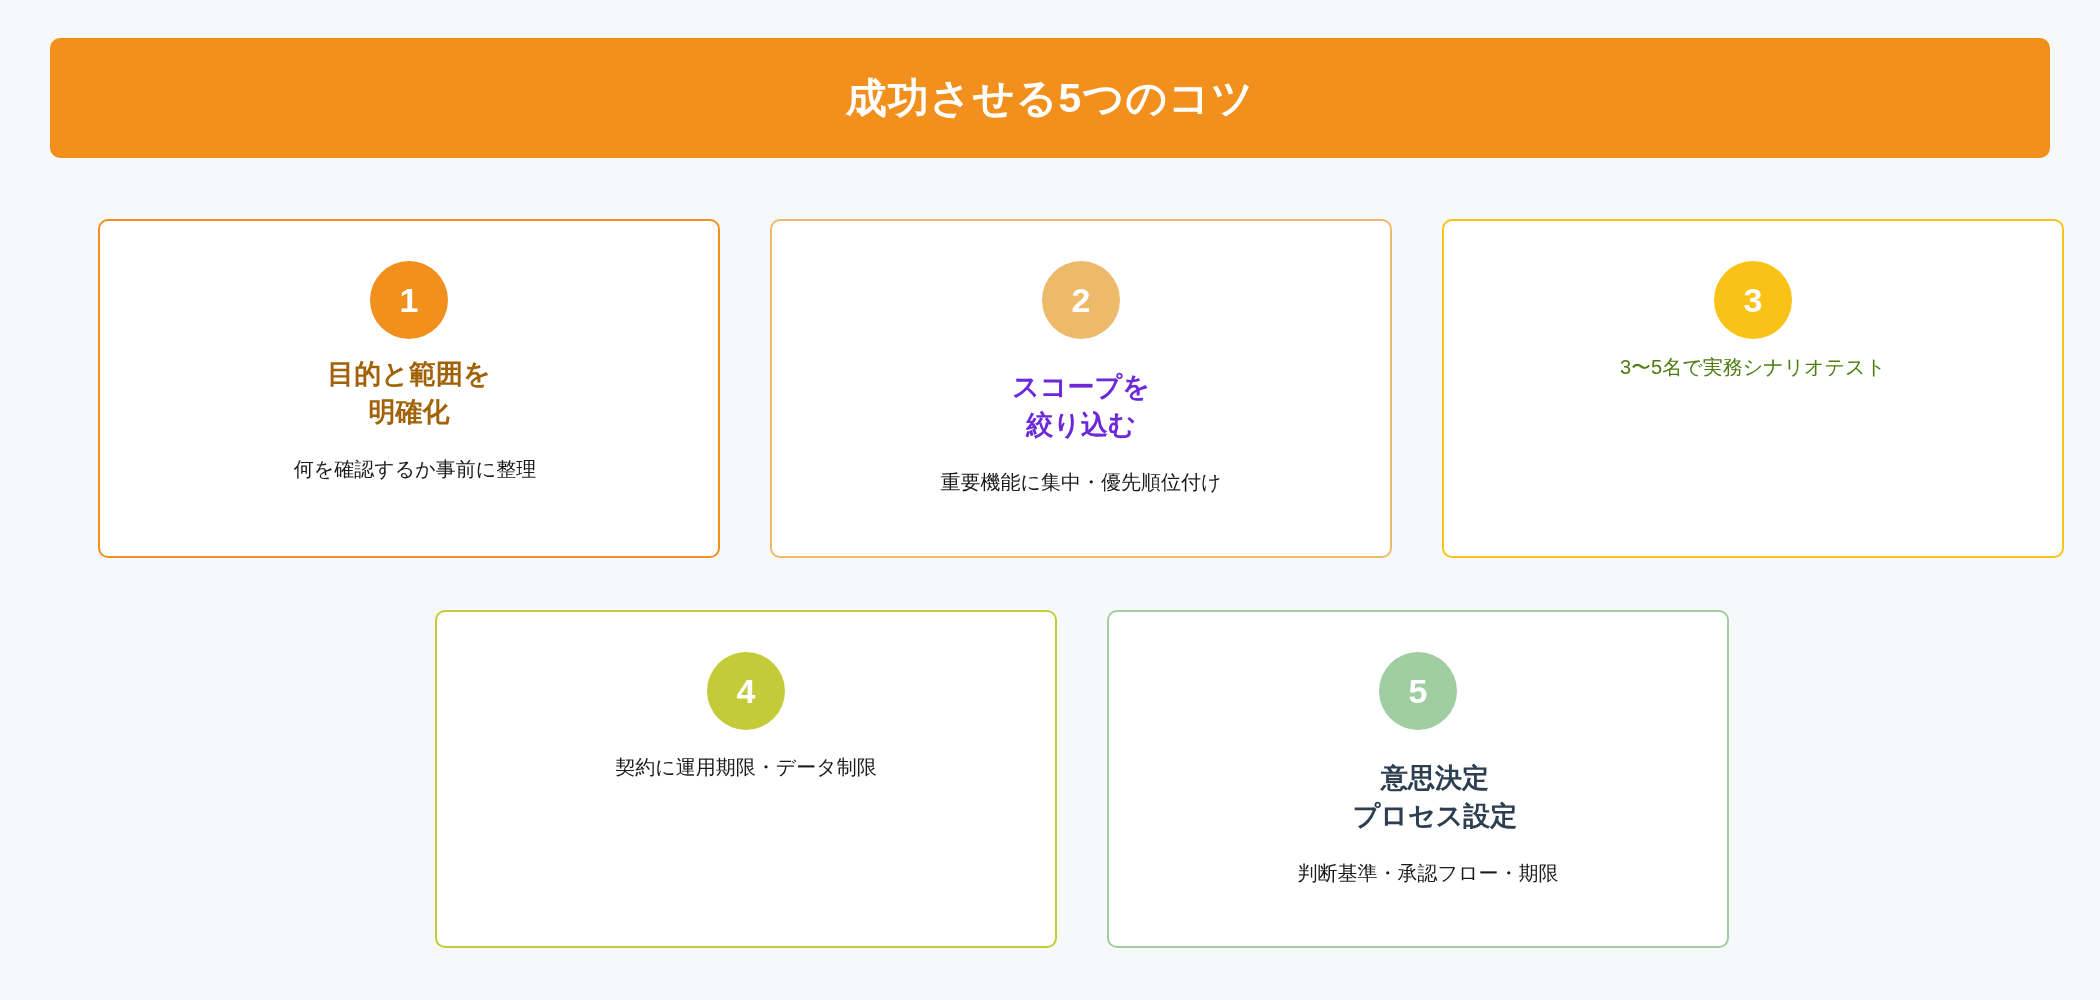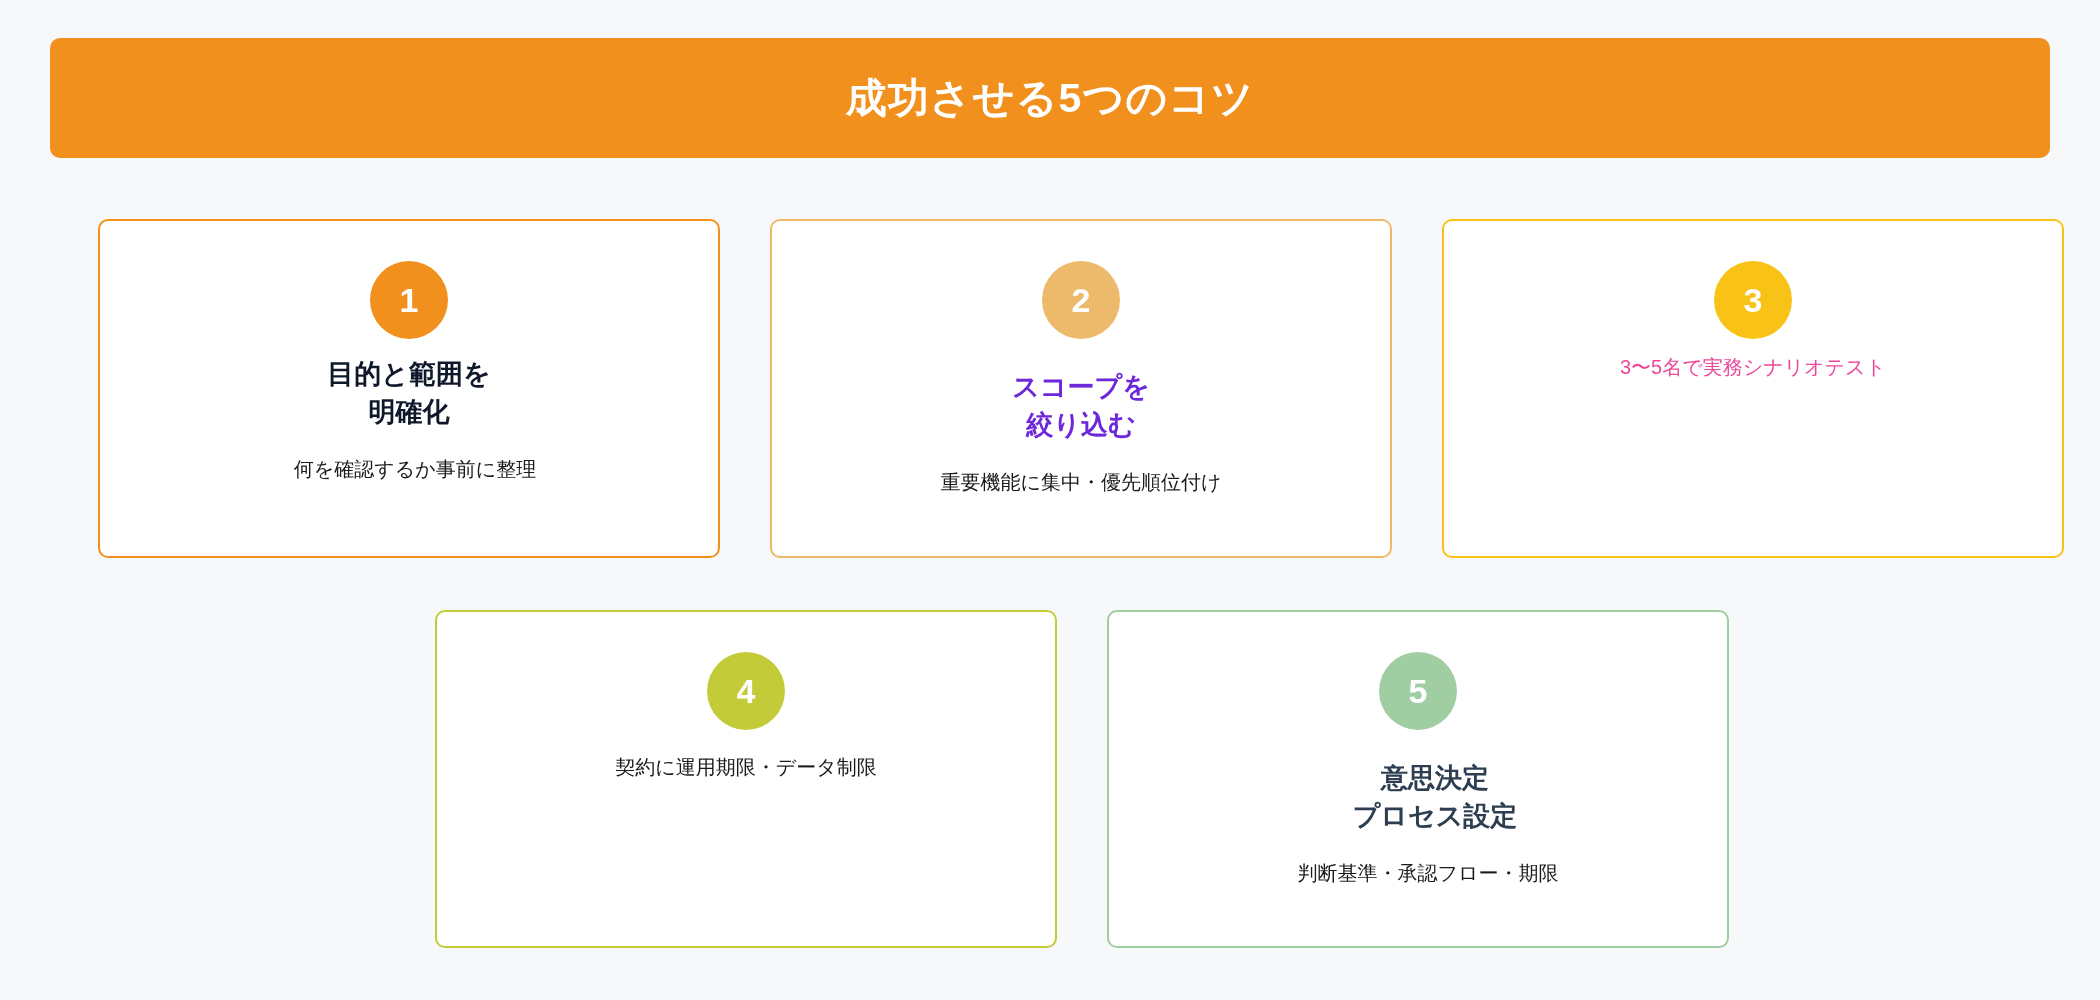--- a/index.html
+++ b/index.html
@@ -113,39 +113,39 @@
   <div class="header-banner" style="background: rgb(242, 144, 30);">
     <div class="header-title" style="color: rgb(255, 255, 255);">成功させる5つのコツ</div>
   </div>
 
   <div class="row row-top">
 
     <div class="card" style="border-color: rgb(242, 144, 30);">
       <div class="badge" style="background: rgb(242, 144, 30);">
         <span>1</span>
       </div>
-      <div class="card-title" style="color: #0f172a; margin-top: 16px;">目的と範囲を
+      <div class="card-title" style="color: #a16207; margin-top: 16px;">目的と範囲を
 明確化</div>
       <div class="card-desc" style="color: rgb(26, 26, 26); margin-left: 12px;">何を確認するか事前に整理</div>
     </div>
 
     <div class="card" style="border-color: rgb(237, 185, 106);">
       <div class="badge" style="background: rgb(237, 185, 106);">
         <span>2</span>
       </div>
       <div class="card-title" style="color: #6d28d9;">スコープを
 絞り込む</div>
       <div class="card-desc" style="color: rgb(26, 26, 26);">重要機能に集中・優先順位付け</div>
     </div>
 
     <div class="card" style="border-color: rgb(248, 195, 22);">
       <div class="badge" style="background: rgb(248, 195, 22);">
         <span>3</span>
       </div>
-      <div class="card-desc" style="color: #ec4899; margin-top: 15px;">3〜5名で実務シナリオテスト</div>
+      <div class="card-desc" style="color: #4d7c0f; margin-top: 15px;">3〜5名で実務シナリオテスト</div>
     </div>
 
   </div>
 
   <div class="row row-bottom">
 
     <div class="card" style="border-color: rgb(195, 204, 56);">
       <div class="badge" style="background: rgb(195, 204, 56);">
         <span>4</span>
       </div>

